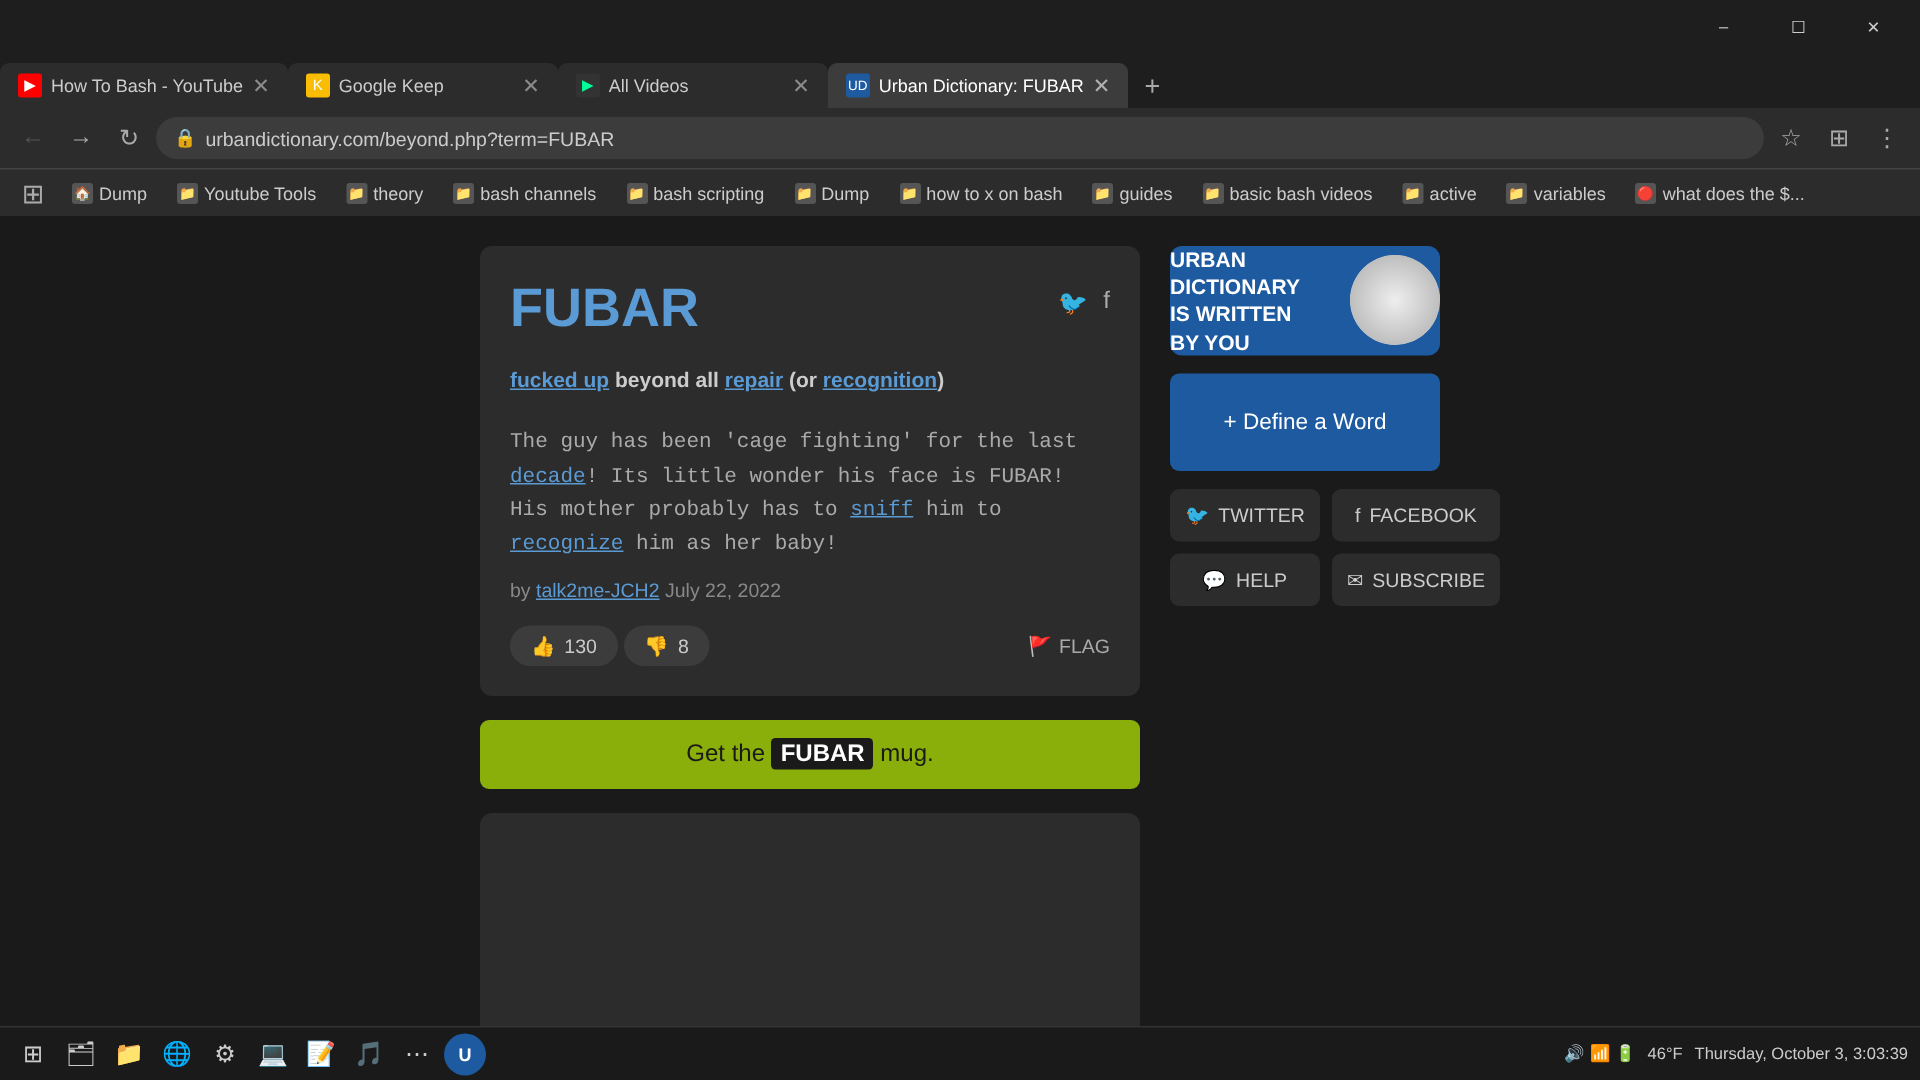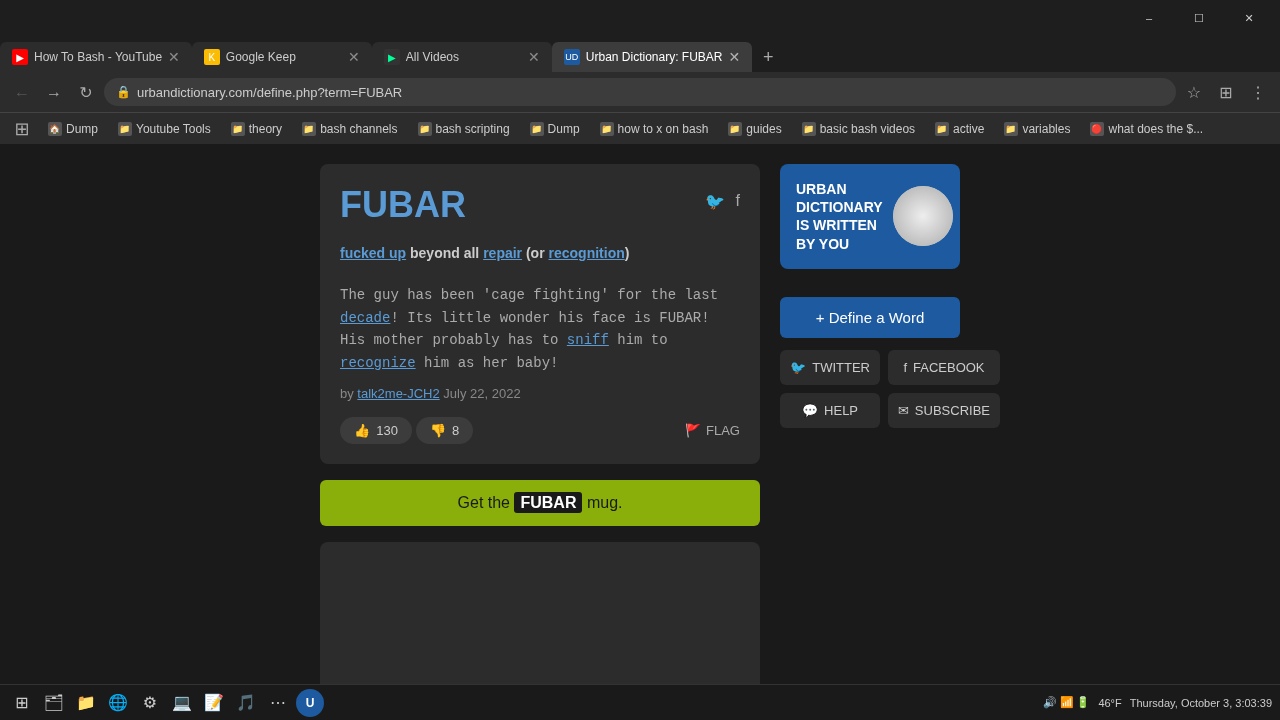--- a/index.html
+++ b/index.html
@@ -49,25 +49,25 @@
     .author-line { font-size: 13px; color: #888; margin-bottom: 16px; }
     .vote-bar { display: flex; align-items: center; justify-content: space-between; }
     .vote-section { display: flex; align-items: center; gap: 4px; }
     .vote-btn { background: #3c3c3c; border: none; color: #ccc; padding: 6px 14px; border-radius: 20px; cursor: pointer; display: flex; align-items: center; gap: 6px; font-size: 13px; }
     .flag-btn { background: transparent; border: none; color: #aaa; font-size: 13px; cursor: pointer; display: flex; align-items: center; gap: 4px; }
 
     .mug-banner { background: #8aaf0a; border-radius: 6px; padding: 14px; text-align: center; font-size: 16px; color: #1a1a1a; font-weight: 500; cursor: pointer; margin-bottom: 16px; }
     .mug-word { background: #1a1a1a; color: #fff; padding: 2px 6px; border-radius: 3px; font-weight: bold; }
 
     
-    .ud-promo { background: #1d5aa0; border-radius: 8px; padding: 16px; margin-bottom: 28px; display: flex; align-items: center; gap: 10px; }
+    .ud-promo { background: #1d5aa0; border-radius: 8px; margin-bottom: 12px; display: flex; align-items: center; gap: 10px; }
     .ud-avatar { width: 60px; height: 60px; border-radius: 50%; background: #ccc; display: flex; align-items: center; justify-content: center; overflow: hidden; flex-shrink: 0; }
     .ud-avatar-inner { width: 60px; height: 60px; border-radius: 50%; background: radial-gradient(circle, #eee 0%, #aaa 100%); }
 
-    .define-btn { background: #1d5aa0; color: #fff; border: none; border-radius: 6px; padding: 12px 16px; width: 100%; font-size: 15px; cursor: pointer; display: flex; align-items: center; justify-content: center; gap: 6px; margin-bottom: 12px; }
+    .define-btn { background: #1d5aa0; color: #fff; border: none; border-radius: 6px; padding: 24px 16px; width: 100%; font-size: 15px; cursor: pointer; display: flex; align-items: center; justify-content: center; gap: 6px; margin-bottom: 12px; }
 
     .social-actions { display: grid; grid-template-columns: 1fr 1fr; gap: 8px; }
     .social-action-btn { background: #2c2c2c; border: none; color: #ccc; padding: 10px; border-radius: 6px; cursor: pointer; display: flex; align-items: center; justify-content: center; gap: 6px; font-size: 13px; }
 
     
     .taskbar { background: #1a1a1a; height: 36px; display: flex; align-items: center; padding: 0 8px; border-top: 1px solid #333; position: fixed; bottom: 0; width: 100%; }
     .taskbar-left { display: flex; align-items: center; gap: 4px; flex: 1; }
     .taskbar-icon { width: 28px; height: 28px; border-radius: 4px; display: flex; align-items: center; justify-content: center; cursor: pointer; font-size: 16px; }
     .taskbar-right { display: flex; align-items: center; gap: 8px; font-size: 11px; color: #ccc; }
   </style>
@@ -107,21 +107,21 @@
     </div>
     <div class="tab-new">+</div>
   </div>
 
   <div class="nav-bar">
     <div class="nav-btn disabled">←</div>
     <div class="nav-btn">→</div>
     <div class="nav-btn">↻</div>
     <div class="address-bar">
       <span class="address-icon">🔒</span>
-      <span>urbandictionary.com/define.php?term=FUBAR</span>
+      <span>urbandictionary.com/beyond.php?term=FUBAR</span>
     </div>
     <div class="nav-btn">☆</div>
     <div class="nav-btn">⊞</div>
     <div class="nav-btn">⋮</div>
   </div>
 
   <div class="bookmarks-bar">
     <div class="nav-btn" style="font-size:18px;">⊞</div>
     <div class="bookmark-item">
       <div class="bm-icon">🏠</div>

